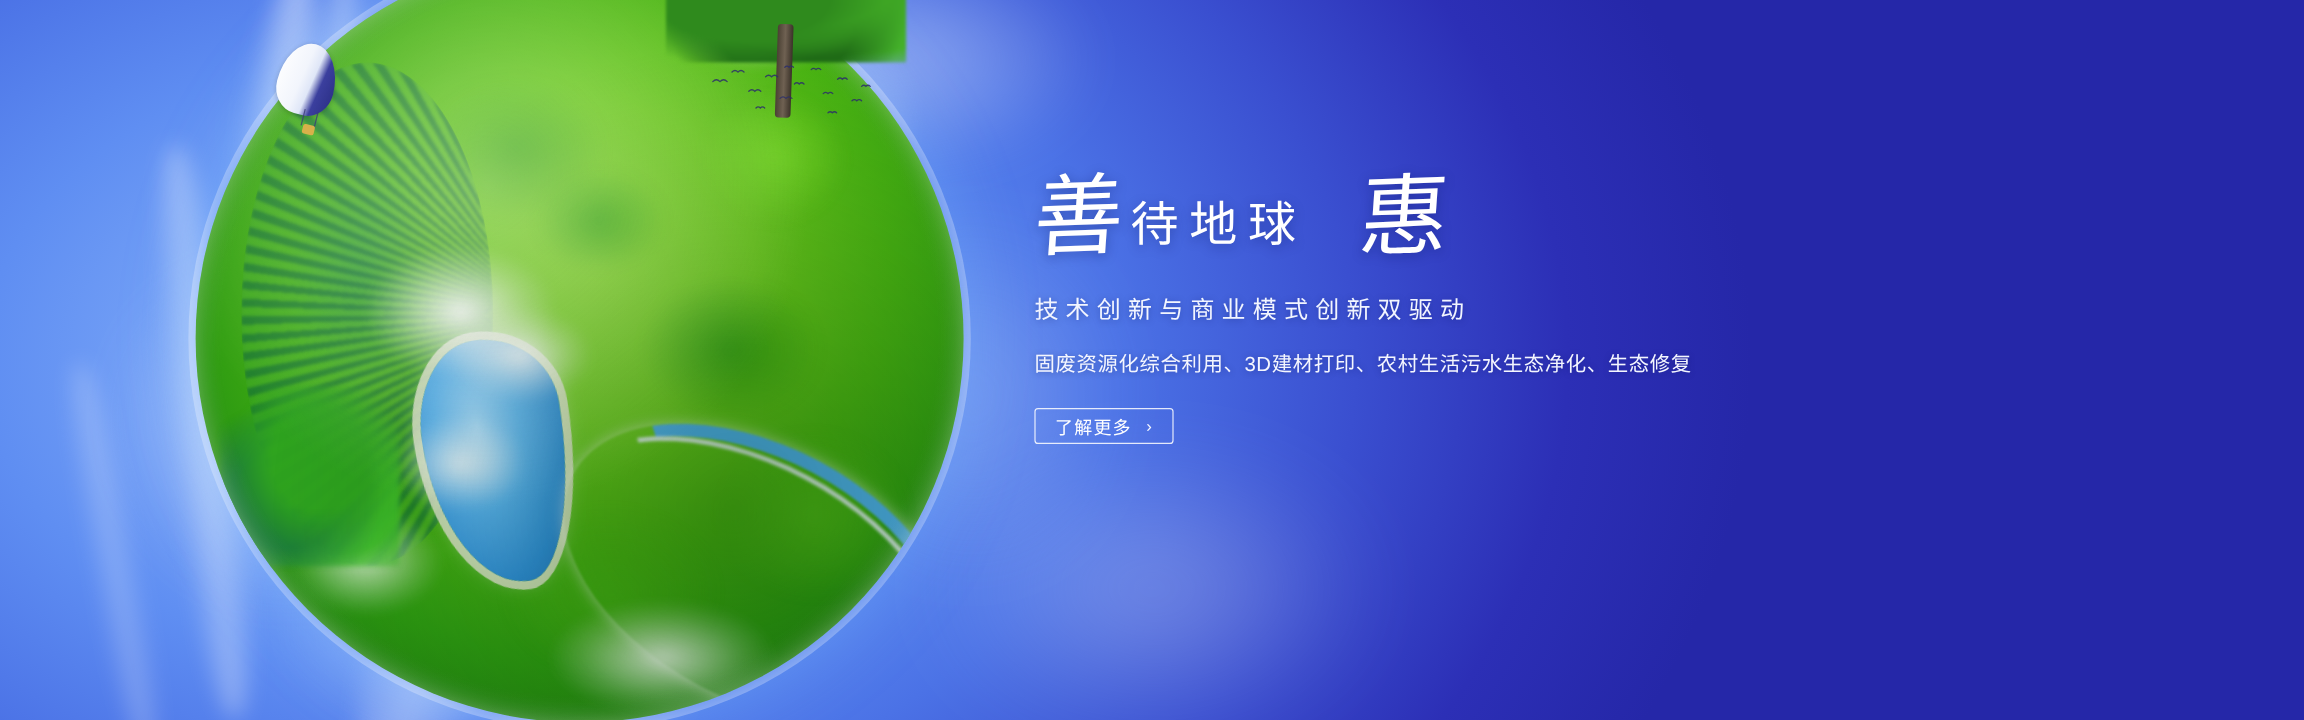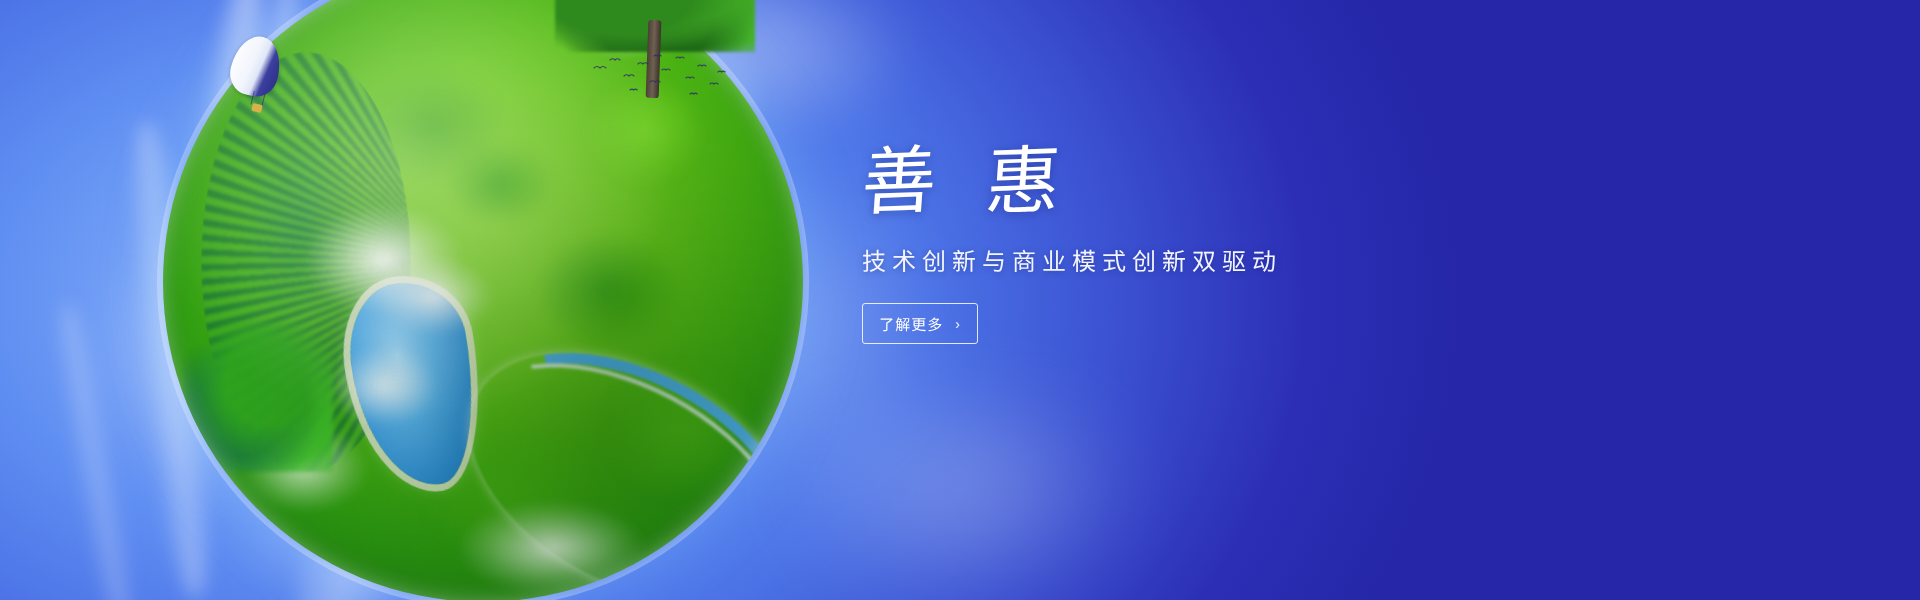--- a/index.html
+++ b/index.html
@@ -264,41 +264,41 @@
     font-family: "Liberation Serif", "DejaVu Serif", serif;
     font-size: 40px;
     line-height: 1;
     letter-spacing: 9px;
     padding-bottom: 8px;
   }
   .gap { display: inline-block; width: 44px; }
 
   .subtitle {
     margin-top: 26px;
-    font-size: 24px;
+    font-size: 20px;
     letter-spacing: 6px;
     font-weight: 400;
     color: #f2f5ff;
     text-shadow: 0 1px 6px rgba(10,20,90,.35);
   }
   .description {
     margin-top: 18px;
     font-size: 17px;
     letter-spacing: .5px;
     color: #f4f6ff;
     text-shadow: 0 1px 5px rgba(10,20,90,.35);
   }
   .cta {
     margin-top: 26px;
     display: inline-flex;
     align-items: center;
     justify-content: center;
     gap: 12px;
     width: 116px;
-    height: 41px;
+    height: 30px;
     border: 1px solid rgba(255,255,255,.85);
     border-radius: 3px;
     background: transparent;
     color: #ffffff;
     font-size: 15px;
     letter-spacing: 1px;
     cursor: pointer;
     font-family: "Liberation Sans", "DejaVu Sans", sans-serif;
   }
   .cta .chev { font-size: 14px; line-height: 1; opacity: .95; }
@@ -385,26 +385,28 @@
       <path d="M64 6  q1.8-1.8 3.6 0 q1.8-1.8 3.6 0"></path>
       <path d="M40 40 q1.8-1.8 3.6 0 q1.8-1.8 3.6 0"></path>
       <path d="M100 44 q1.8-1.8 3.6 0 q1.8-1.8 3.6 0"></path>
     </g>
   </svg>
 
   <div class="content">
 
     <div class="headline">
       <span class="brush">善</span>
+      <span class="plain">待地球</span>
       <span class="gap"></span>
       <span class="brush">惠</span>
     </div>
 
     <div class="subtitle">技术创新与商业模式创新双驱动</div>
 
+    <div class="description">固废资源化综合利用、3D建材打印、农村生活污水生态净化、生态修复</div>
 
     <button class="cta">
       <span>了解更多</span>
       <span class="chev">›</span>
     </button>
 
   </div>
 </div>
 
 </body></html>

